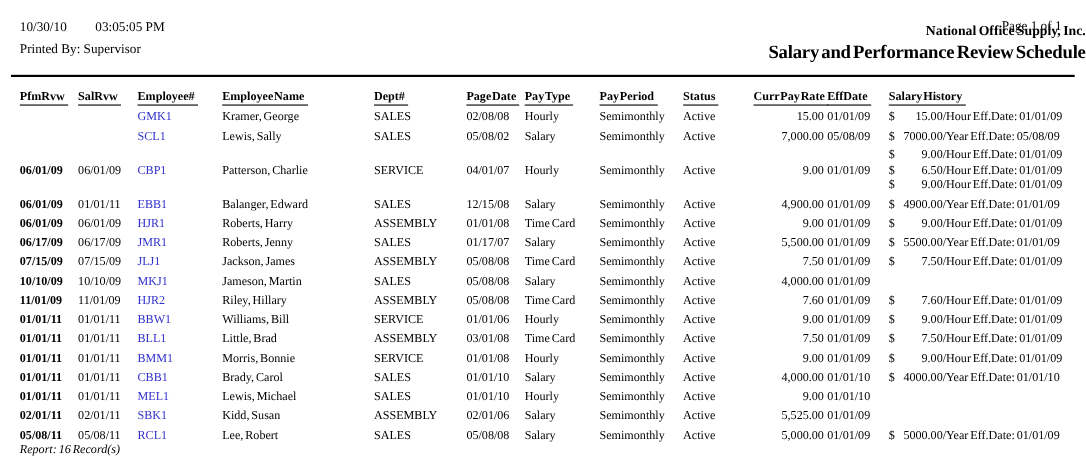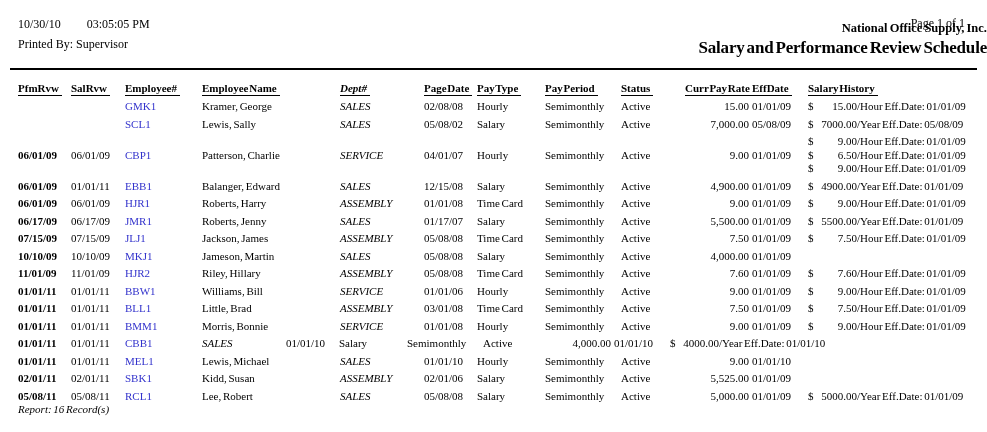--- a/index.html
+++ b/index.html
@@ -20,21 +20,21 @@
   .hdr-page{position:absolute;right:22px;top:16px;font-size:12px;}
   .rule{position:absolute;left:10px;right:10px;top:68px;border-top:2px solid #000;}
 
   
   .cols{display:flex;align-items:center;}
   .c{flex:0 0 auto;white-space:nowrap;word-spacing:-1px;}
   .c-pfm{margin-left:18px;width:53px;font-weight:bold;}
   .c-sal{width:54px;}
   .c-emp{width:77px;font-family:Liberation Serif, serif;}
   .c-name{width:138px;}
-  .c-dept{width:84px;font-style:italic;}
+  .c-dept{width:84px;}
   .c-hire{width:53px;}
   .c-ptype{width:68px;}
   .c-pperiod{width:76px;}
   .c-status{width:64px;}
   .c-rate{width:64px;text-align:right;}
   .c-eff{width:50px;margin-left:3px;}
   .c-hist{margin-left:6px;flex:1 1 auto;}
 
   
   .col-headers{position:absolute;left:0;right:0;top:82px;font-size:11px;font-weight:bold;line-height:13px;}
@@ -277,20 +277,21 @@
     <span class="c c-rate">9.00</span>
     <span class="c c-eff">01/01/09</span>
     <span class="c c-hist">
           <div class="hist-line"><span class="hist-cur">$</span><span class="hist-amt">9.00</span><span>/Hour Eff.Date: 01/01/09</span></div>
         </span>
   </div>
       <div class="cols row">
     <span class="c c-pfm">01/01/11</span>
     <span class="c c-sal">01/01/11</span>
     <span class="c c-emp emp-link">CBB1</span>
+    <span class="c c-name">Brady, Carol</span>
     <span class="c c-dept">SALES</span>
     <span class="c c-hire">01/01/10</span>
     <span class="c c-ptype">Salary</span>
     <span class="c c-pperiod">Semimonthly</span>
     <span class="c c-status">Active</span>
     <span class="c c-rate">4,000.00</span>
     <span class="c c-eff">01/01/10</span>
     <span class="c c-hist">
           <div class="hist-line"><span class="hist-cur">$</span><span class="hist-amt">4000.00</span><span>/Year Eff.Date: 01/01/10</span></div>
         </span>

